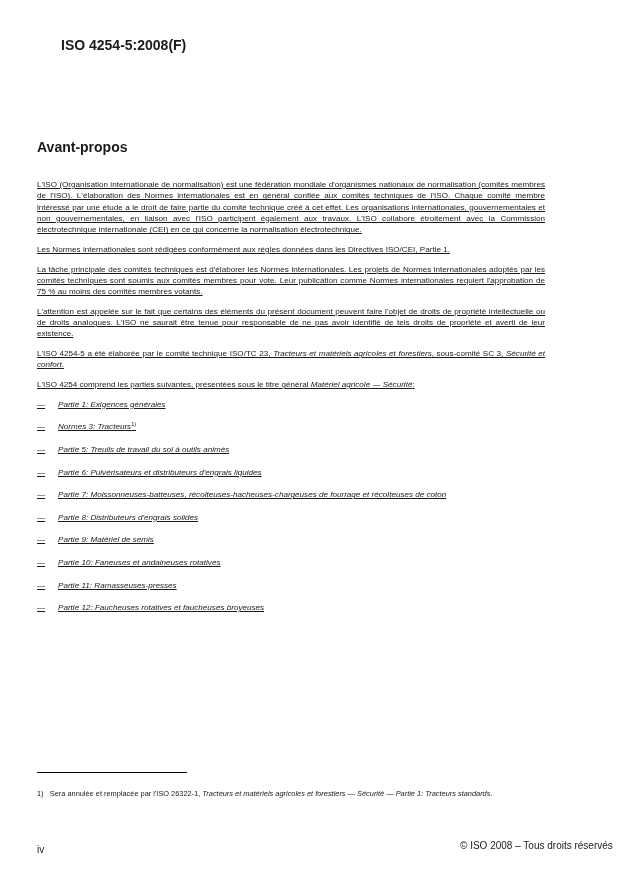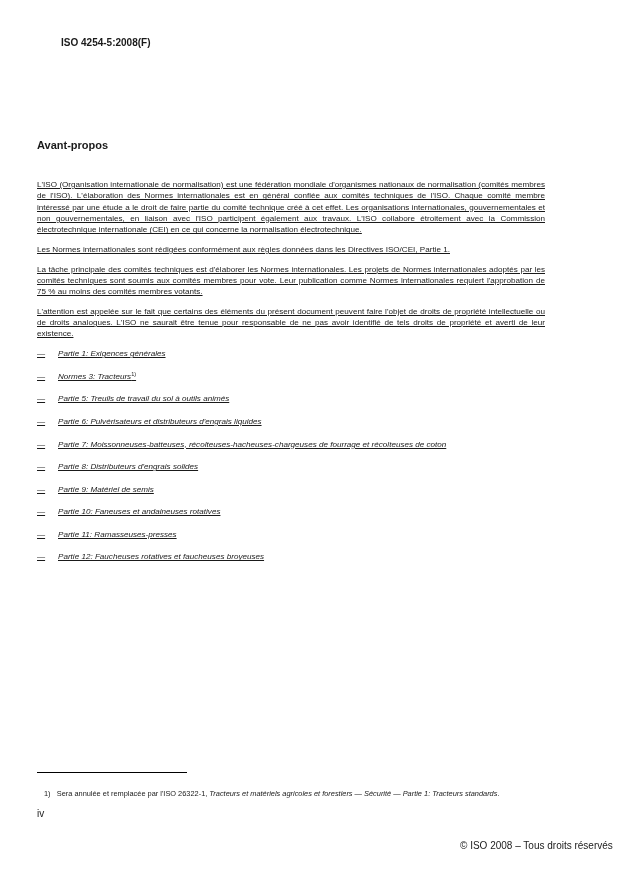--- a/index.html
+++ b/index.html
@@ -1,44 +1,46 @@
 <!DOCTYPE html>
 <html><head>
 <meta charset="utf-8">
 <style>
   html, body { margin: 0; padding: 0; background: #ffffff; }
   body { width: 619px; height: 877px; position: relative; overflow: hidden;
          font-family: "Liberation Sans", sans-serif; color: #1a1a1a; }
-  .header { position: absolute; left: 37px; top: 37px; font-size: 10px; font-weight: bold; padding-left: 24px; }
-  .title { position: absolute; left: 37px; top: 139px; font-size: 11px; font-weight: bold; margin: 0; }
+  .header { position: absolute; left: 37px; top: 37px; font-size: 14px; font-weight: bold; padding-left: 24px; }
+  .title { position: absolute; left: 37px; top: 139px; font-size: 14px; font-weight: bold; margin: 0; }
   .body { position: absolute; left: 37px; top: 179px; width: 508px; font-size: 8.1px; line-height: 11.3px; text-decoration: underline; }
   .body p { margin: 0 0 8.4px 0; text-align: justify; }
   .list { margin: 0; padding: 0; list-style: none; }
   .list li { display: flex; margin: 0 0 11.3px 0; font-style: italic; }
   .list li .dash { font-style: normal; width: 21px; flex: 0 0 21px; }
   .list li .txt { flex: 1; text-align: justify; }
   sup { font-size: 5.5px; line-height: 0; vertical-align: 3.5px; font-style: normal; }
   .fnrule { position: absolute; left: 37px; top: 772px; width: 150px; border-top: 1px solid #000; }
-  .footnote { position: absolute; left: 37px; top: 789px; width: 508px; font-size: 7.4px; line-height: 10.5px; text-align: justify; margin-left: 7px; }
-  .page-no { position: absolute; left: 37px; top: 808px; font-size: 10px; }
+  .footnote { position: absolute; left: 37px; top: 789px; width: 508px; font-size: 7.4px; line-height: 10.5px; text-align: justify; }
+  .page-no { position: absolute; left: 37px; top: 844px; font-size: 10px; }
   .copyright { position: absolute; left: 416px; top: 840px; font-size: 10px; margin-left: 44px; }
   i { font-style: italic; }
 </style>
 </head>
 <body>
 
 <div class="header">ISO 4254-5:2008(F)</div>
 
 <h1 class="title">Avant-propos</h1>
 
 <div class="body">
   <p>L'ISO (Organisation internationale de normalisation) est une fédération mondiale d'organismes nationaux de normalisation (comités membres de l'ISO). L'élaboration des Normes internationales est en général confiée aux comités techniques de l'ISO. Chaque comité membre intéressé par une étude a le droit de faire partie du comité technique créé à cet effet. Les organisations internationales, gouvernementales et non gouvernementales, en liaison avec l'ISO participent également aux travaux. L'ISO collabore étroitement avec la Commission électrotechnique internationale (CEI) en ce qui concerne la normalisation électrotechnique.</p>
   <p>Les Normes internationales sont rédigées conformément aux règles données dans les Directives ISO/CEI, Partie 1.</p>
   <p>La tâche principale des comités techniques est d'élaborer les Normes internationales. Les projets de Normes internationales adoptés par les comités techniques sont soumis aux comités membres pour vote. Leur publication comme Normes internationales requiert l'approbation de 75 % au moins des comités membres votants.</p>
   <p>L'attention est appelée sur le fait que certains des éléments du présent document peuvent faire l'objet de droits de propriété intellectuelle ou de droits analogues. L'ISO ne saurait être tenue pour responsable de ne pas avoir identifié de tels droits de propriété et averti de leur existence.</p>
+  <p><span>L'ISO 4254-5 a été élaborée par le comité technique ISO/TC 23, </span><i>Tracteurs et matériels agricoles et forestiers</i><span>, sous-comité SC 3, </span><i>Sécurité et confort</i><span>.</span></p>
+  <p><span>L'ISO 4254 comprend les parties suivantes, présentées sous le titre général </span><i>Matériel agricole — Sécurité</i><span>:</span></p>
 
   <ul class="list">
     <li>
         <span class="dash">—</span>
         <span class="txt">Partie 1: Exigences générales</span>
       </li>
     <li>
         <span class="dash">—</span>
         <span class="txt"><span>Normes 3: Tracteurs</span><sup>1)</sup></span>
       </li>

